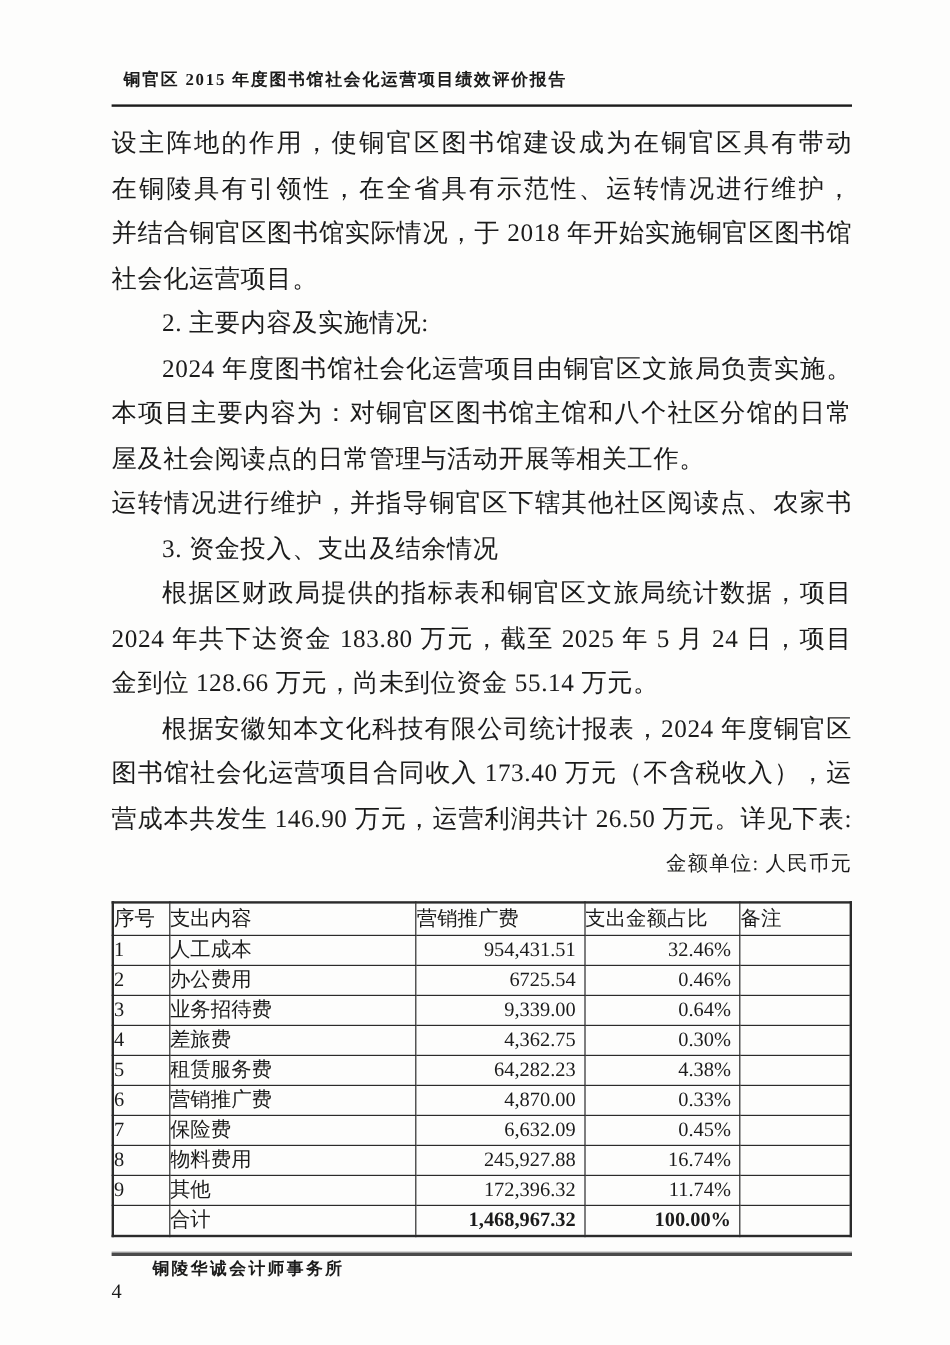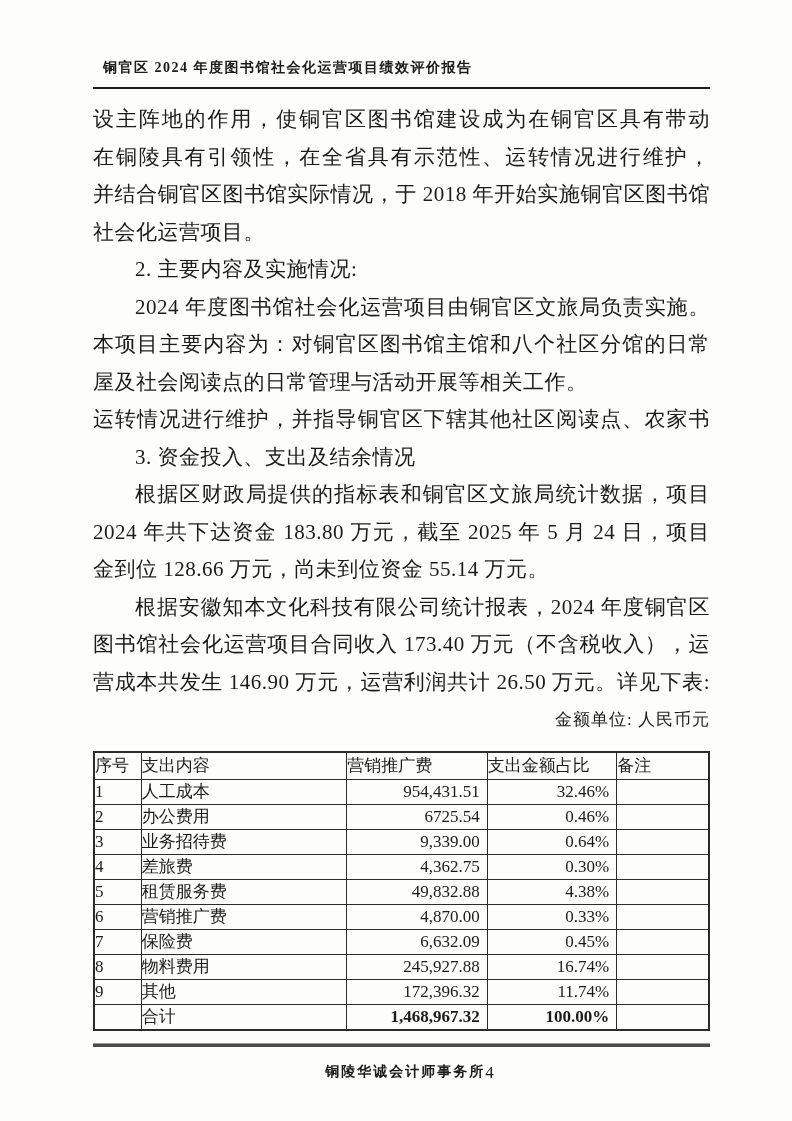--- a/index.html
+++ b/index.html
@@ -49,33 +49,34 @@
   table.exp{border:2px solid #2b2b2b;}
   table.exp thead th{height:26px;line-height:26px;}
   table.exp td.amount,table.exp td.ratio{text-align:right;padding-right:7px;}
   table.exp tr.total td.amount,table.exp tr.total td.ratio{font-weight:bold;}
   
   .footer-rule{
     margin-top:12px;height:5px;width:617px;
     background:linear-gradient(#9a9a9a 1px,#4a4a4a 1px,#4a4a4a 4px,#fdfdfc 4px);
   }
   .footer-row{
-    display:flex;justify-content:center;align-items:flex-start;
-    margin-top:15px;
+    display:flex;justify-content:flex-end;align-items:flex-start;
+    margin-top:1px;
+    flex-direction:column;
   }
   .footer-company{font-size:14px;font-weight:bold;letter-spacing:2px;margin-left:34px;}
   .footer-page{font-size:17px;margin-right:18px;}
 </style>
 </head>
 <body>
 
 <div class="page">
 
   <div class="doc-header">
-    <span>铜官区 2024 年度图书馆社会化运营项目绩效评价报告</span>
+    <span>铜官区 2015 年度图书馆社会化运营项目绩效评价报告</span>
   </div>
 
   <div class="body-text" id="body-text">
       <div class="line fill">设主阵地的作用，使铜官区图书馆建设成为在铜官区具有带动性，</div>
       <div class="line fill">在铜陵具有引领性，在全省具有示范性、运转情况进行维护，</div>
       <div class="line fill">并结合铜官区图书馆实际情况，于 2018 年开始实施铜官区图书馆</div>
       <div class="line">社会化运营项目。</div>
       <div class="line indent">2. 主要内容及实施情况:</div>
       <div class="line indent fill">2024 年度图书馆社会化运营项目由铜官区文旅局负责实施。</div>
       <div class="line fill">本项目主要内容为：对铜官区图书馆主馆和八个社区分馆的日常</div>
@@ -134,21 +135,21 @@
         <tr>
           <td class="seq">4</td>
           <td class="item">差旅费</td>
           <td class="amount">4,362.75</td>
           <td class="ratio">0.30%</td>
           <td class="note"></td>
         </tr>
         <tr>
           <td class="seq">5</td>
           <td class="item">租赁服务费</td>
-          <td class="amount">49,832.88</td>
+          <td class="amount">64,282.23</td>
           <td class="ratio">4.38%</td>
           <td class="note"></td>
         </tr>
         <tr>
           <td class="seq">6</td>
           <td class="item">营销推广费</td>
           <td class="amount">4,870.00</td>
           <td class="ratio">0.33%</td>
           <td class="note"></td>
         </tr>

